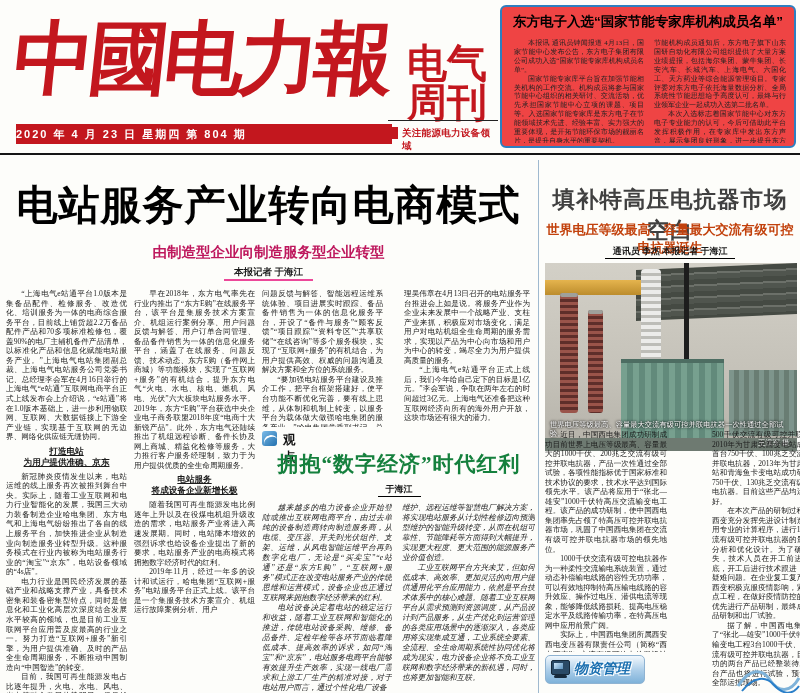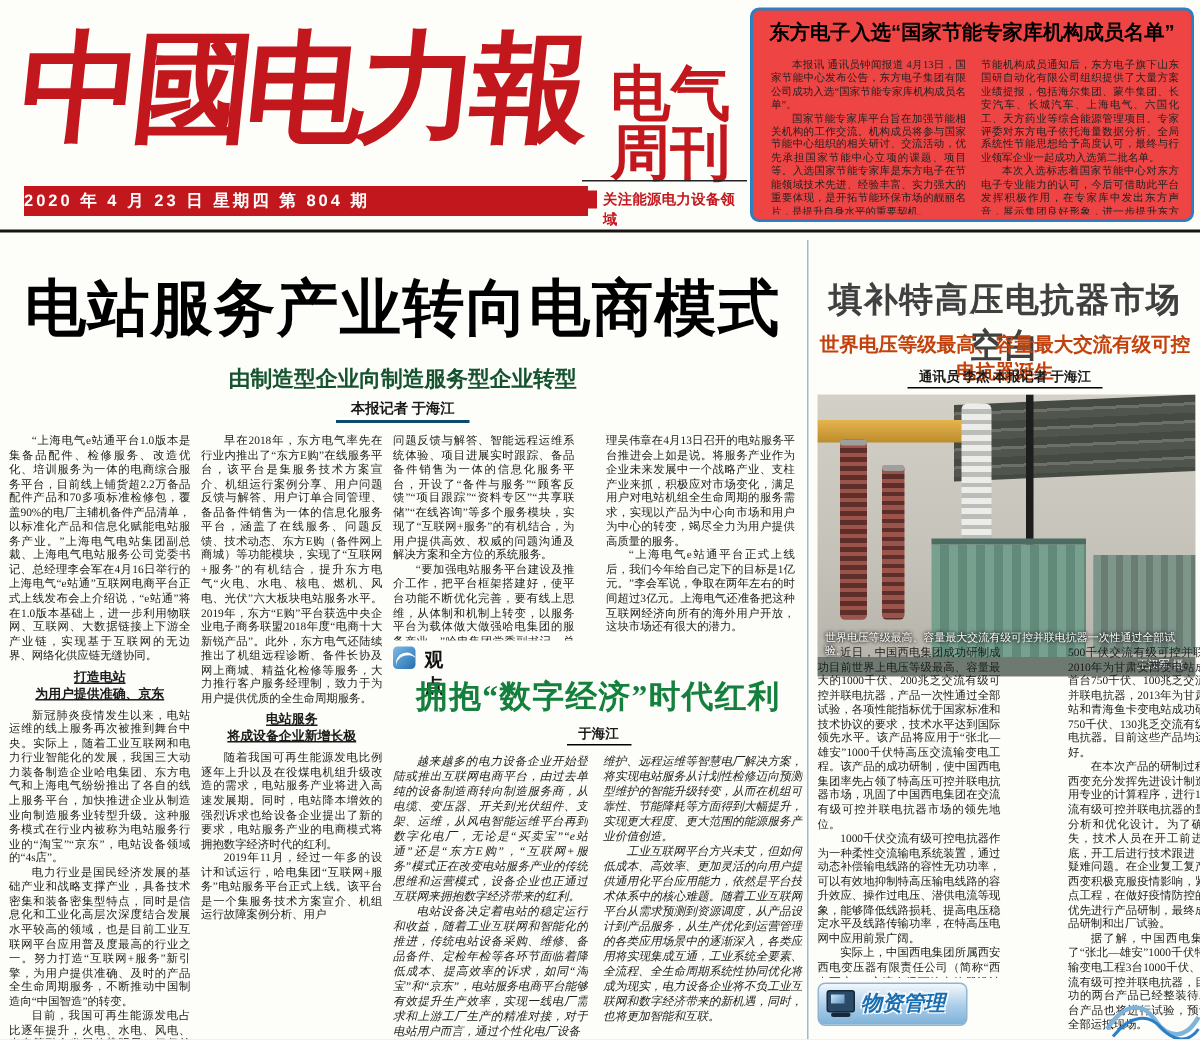--- a/index.html
+++ b/index.html
@@ -38,24 +38,24 @@
   .col p{margin:0;text-indent:2em;}
   .col p.cont{text-indent:0;}
   .subhead{font-weight:bold;text-indent:0 !important;text-align:center;font-size:8.6px;
     line-height:11px;text-decoration:underline;font-family:Liberation Sans, sans-serif;}
   .subhead.first{margin-top:4px;}
   .subhead.last{margin-bottom:4px;}
 
   
   .lead-headline{left:0;top:178px;width:537px;text-align:center;color:#000;
     font-family:"Liberation Sans",sans-serif;font-weight:bold;font-size:41px;letter-spacing:1px;}
-  .lead-subtitle{left:0;top:243px;width:537px;text-align:center;color:#14532d;
+  .lead-subtitle{left:0;top:243px;width:537px;text-align:center;color:#be185d;
     font-family:"Liberation Sans",sans-serif;font-weight:bold;font-size:14.5px;}
   .lead-byline{left:0;top:266px;width:537px;text-align:center;font-size:9.5px;font-weight:bold;}
-  .lead-byline span{border-bottom:2px solid #0c4a6e;padding:0 10px 2px;margin-top:16px;}
+  .lead-byline span{border-bottom:2px solid #ec4899;padding:0 10px 2px;margin-top:16px;}
 
   
   .op-head{left:262px;top:431px;height:16px;}
   .op-icon{position:absolute;left:0;top:0;width:15px;height:15px;border-radius:3px;
     background:linear-gradient(135deg,#7cbbe8 0%,#2270ae 100%);overflow:hidden;}
   .op-icon:after{content:"";position:absolute;left:2px;top:4px;width:14px;height:12px;
     border-top:2.5px solid #fff;border-radius:50% 50% 0 0;transform:rotate(-18deg);}
   .op-label{position:absolute;left:21px;top:1px;font-family:"Liberation Sans",sans-serif;
     font-weight:bold;font-size:12.5px;color:#111;}
   .op-headline{left:262px;top:450px;width:274px;text-align:center;font-weight:bold;font-size:21px;

